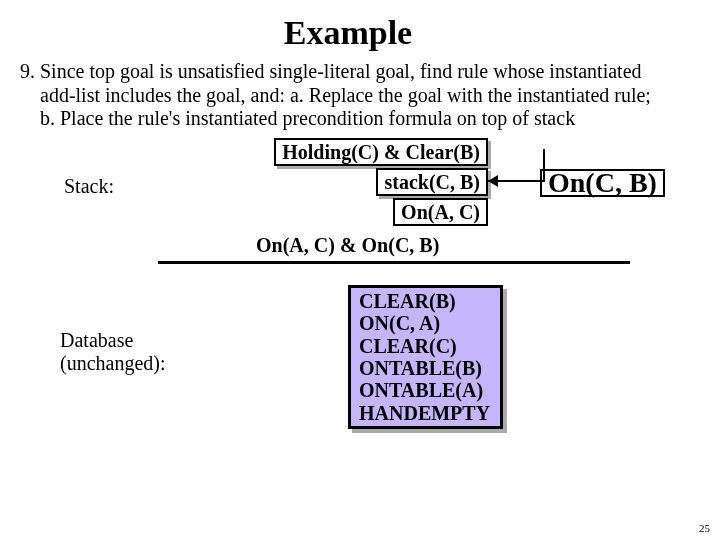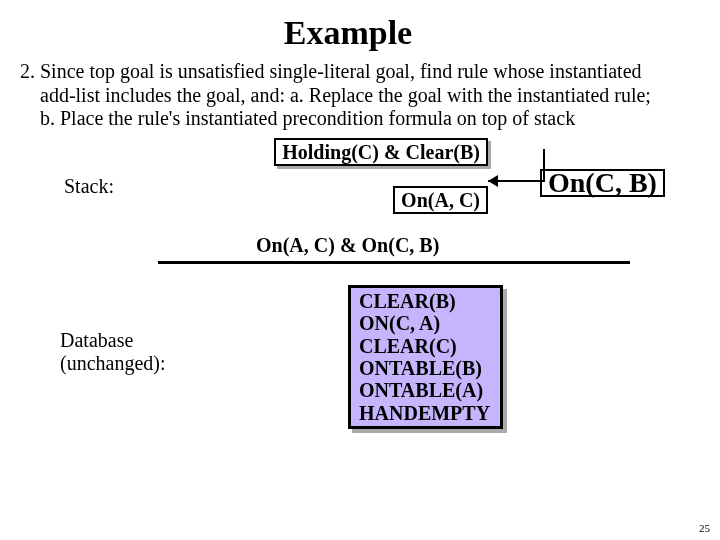--- a/index.html
+++ b/index.html
@@ -123,29 +123,29 @@
     pointer-events: none;
   }
 </style>
 </head>
 <body>
 
 <div class="slide">
 
   <h1 class="title">Example</h1>
 
-  <p class="body-text">2. Since top goal is unsatisfied single-literal goal, find rule whose instantiated add-list includes the goal, and:  a. Replace the goal with the instantiated rule; b. Place the rule's instantiated precondition formula on top of stack</p>
+  <p class="body-text">9. Since top goal is unsatisfied single-literal goal, find rule whose instantiated add-list includes the goal, and:  a. Replace the goal with the instantiated rule; b. Place the rule's instantiated precondition formula on top of stack</p>
 
   <div class="mid-row">
 
     <div class="stack-label">Stack:</div>
 
     <div class="stack-col">
       <span class="box shadow">Holding(C) &amp; Clear(B)</span><br>
-      <br>
+      <span class="box shadow">stack(C, B)</span><br>
       <span class="box">On(A, C)</span>
     </div>
 
     <svg class="arrow" width="70" height="60">
       <path d="M58 12 L58 44 L2 44" stroke="#000" stroke-width="2" fill="none"></path>
       <path d="M2 44 L12 38 L12 50 Z" fill="#000"></path>
     </svg>
 
     <div class="on-cb">On(C, B)</div>
 

